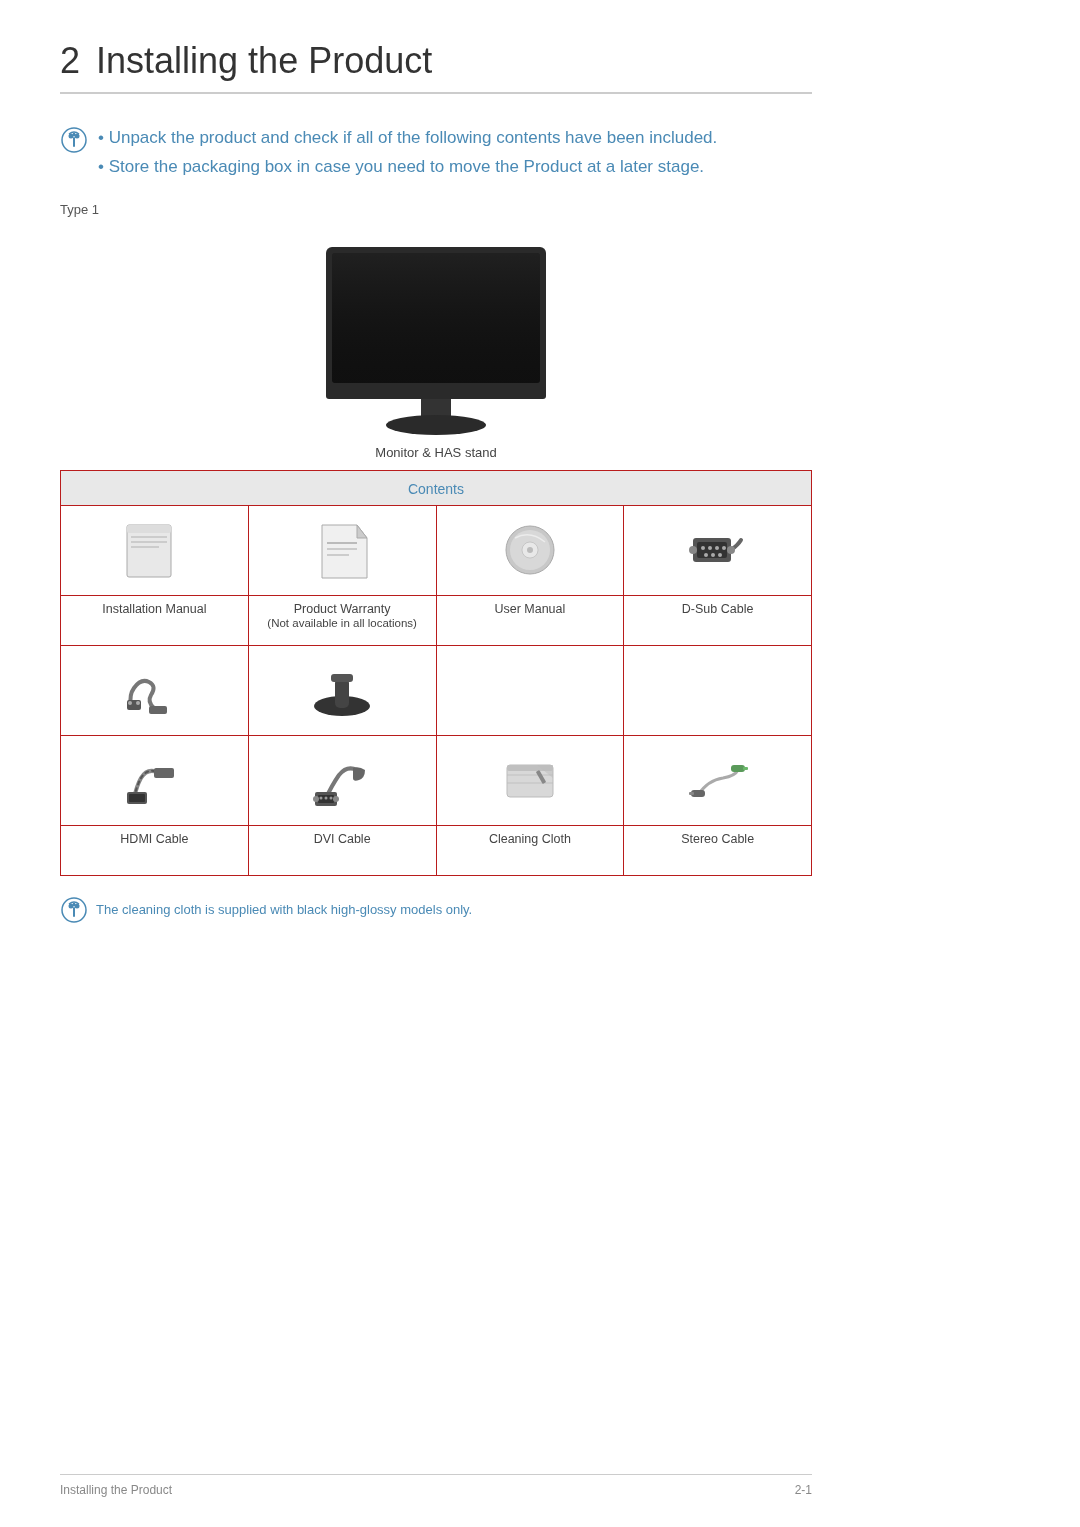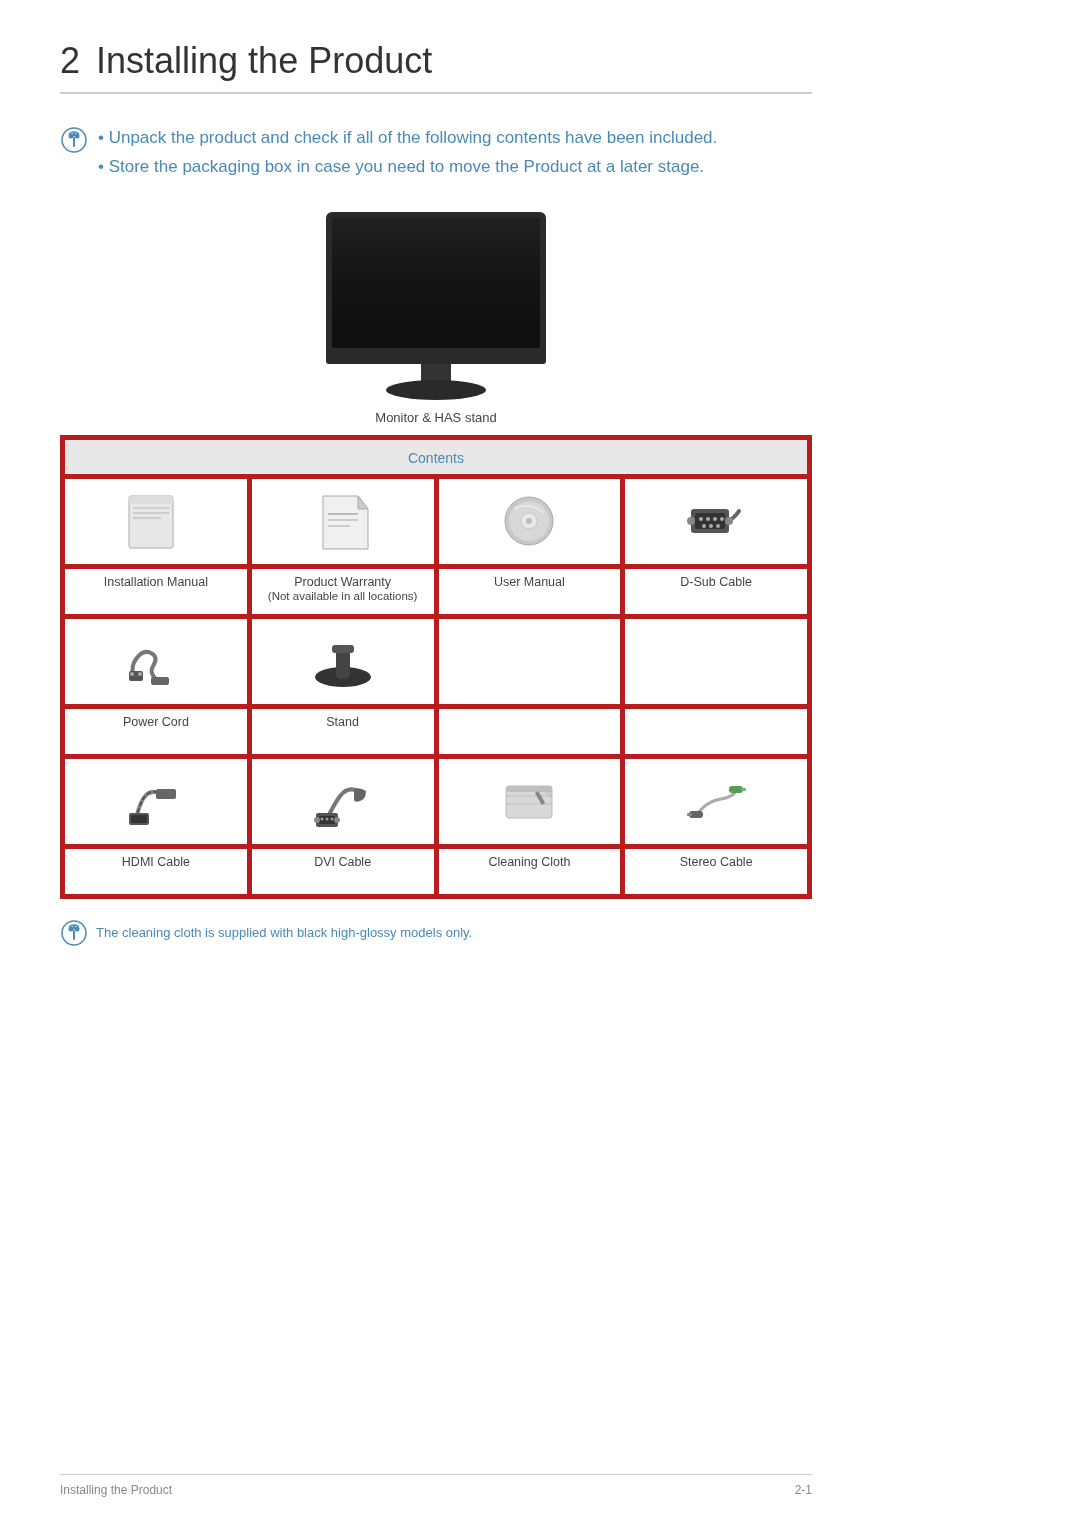--- a/index.html
+++ b/index.html
@@ -94,21 +94,21 @@
     }
     .contents-header-row td {
       background: #e8e8e8;
       text-align: center;
       padding: 8px;
       font-size: 14px;
       color: #4a8ab5;
       border: 1px solid #ccc;
     }
     .contents-table td {
-      border: 5px solid #b91c1c;
+      border: 1px solid #b91c1c;
       width: 25%;
       text-align: center;
       vertical-align: bottom;
       padding: 10px 8px 8px 8px;
     }
     .contents-table .icon-cell {
       height: 90px;
       vertical-align: middle;
     }
     .contents-table .label-cell {
@@ -167,20 +167,21 @@
       <circle cx="11" cy="10" r="2.5" fill="#4a8ab5"></circle>
       <circle cx="17" cy="10" r="2.5" fill="#4a8ab5"></circle>
       <path d="M9 8 Q14 4 19 8" fill="none" stroke="#4a8ab5" stroke-width="1.5"></path>
     </svg>
     <div class="notice-text">
       • <span>Unpack the product and check if all of the following contents have been included.</span><br>
       • <span>Store the packaging box in case you need to move the Product at a later stage.</span>
     </div>
   </div>
 
+  <div class="type-label">Type 1</div>
 
   <div class="monitor-section">
     <svg class="monitor-img" viewBox="0 0 280 200" xmlns="http://www.w3.org/2000/svg">
 
       <rect x="30" y="10" width="220" height="150" rx="6" ry="6" fill="#2a2a2a"></rect>
       <rect x="36" y="16" width="208" height="130" rx="3" ry="3" fill="#111"></rect>
 
       <rect x="36" y="16" width="208" height="130" rx="3" ry="3" fill="url(#screenGrad)"></rect>
       <defs>
         <linearGradient id="screenGrad" x1="0" y1="0" x2="0" y2="1">
@@ -290,26 +291,20 @@
 
           <rect x="28" y="18" width="14" height="30" rx="5" fill="#444"></rect>
 
           <rect x="24" y="14" width="22" height="8" rx="3" fill="#555"></rect>
         </svg>
       </td>
       <td class="icon-cell"></td>
       <td class="icon-cell"></td>
     </tr>
 
-    <tr>
-      <td class="label-cell">Power Cord</td>
-      <td class="label-cell">Stand</td>
-      <td class="label-cell"></td>
-      <td class="label-cell"></td>
-    </tr>
 
 
     <tr>
       <td class="icon-cell">
         
         <svg width="70" height="60" viewBox="0 0 70 60">
 
           <path d="M15 48 Q 18 35 22 28 Q 28 18 38 22" stroke="#888" stroke-width="4" fill="none" stroke-linecap="round"></path>
           <path d="M15 48 Q 18 35 22 28 Q 28 18 38 22" stroke="#555" stroke-width="2" fill="none" stroke-linecap="round" stroke-dasharray="3,4"></path>
 

